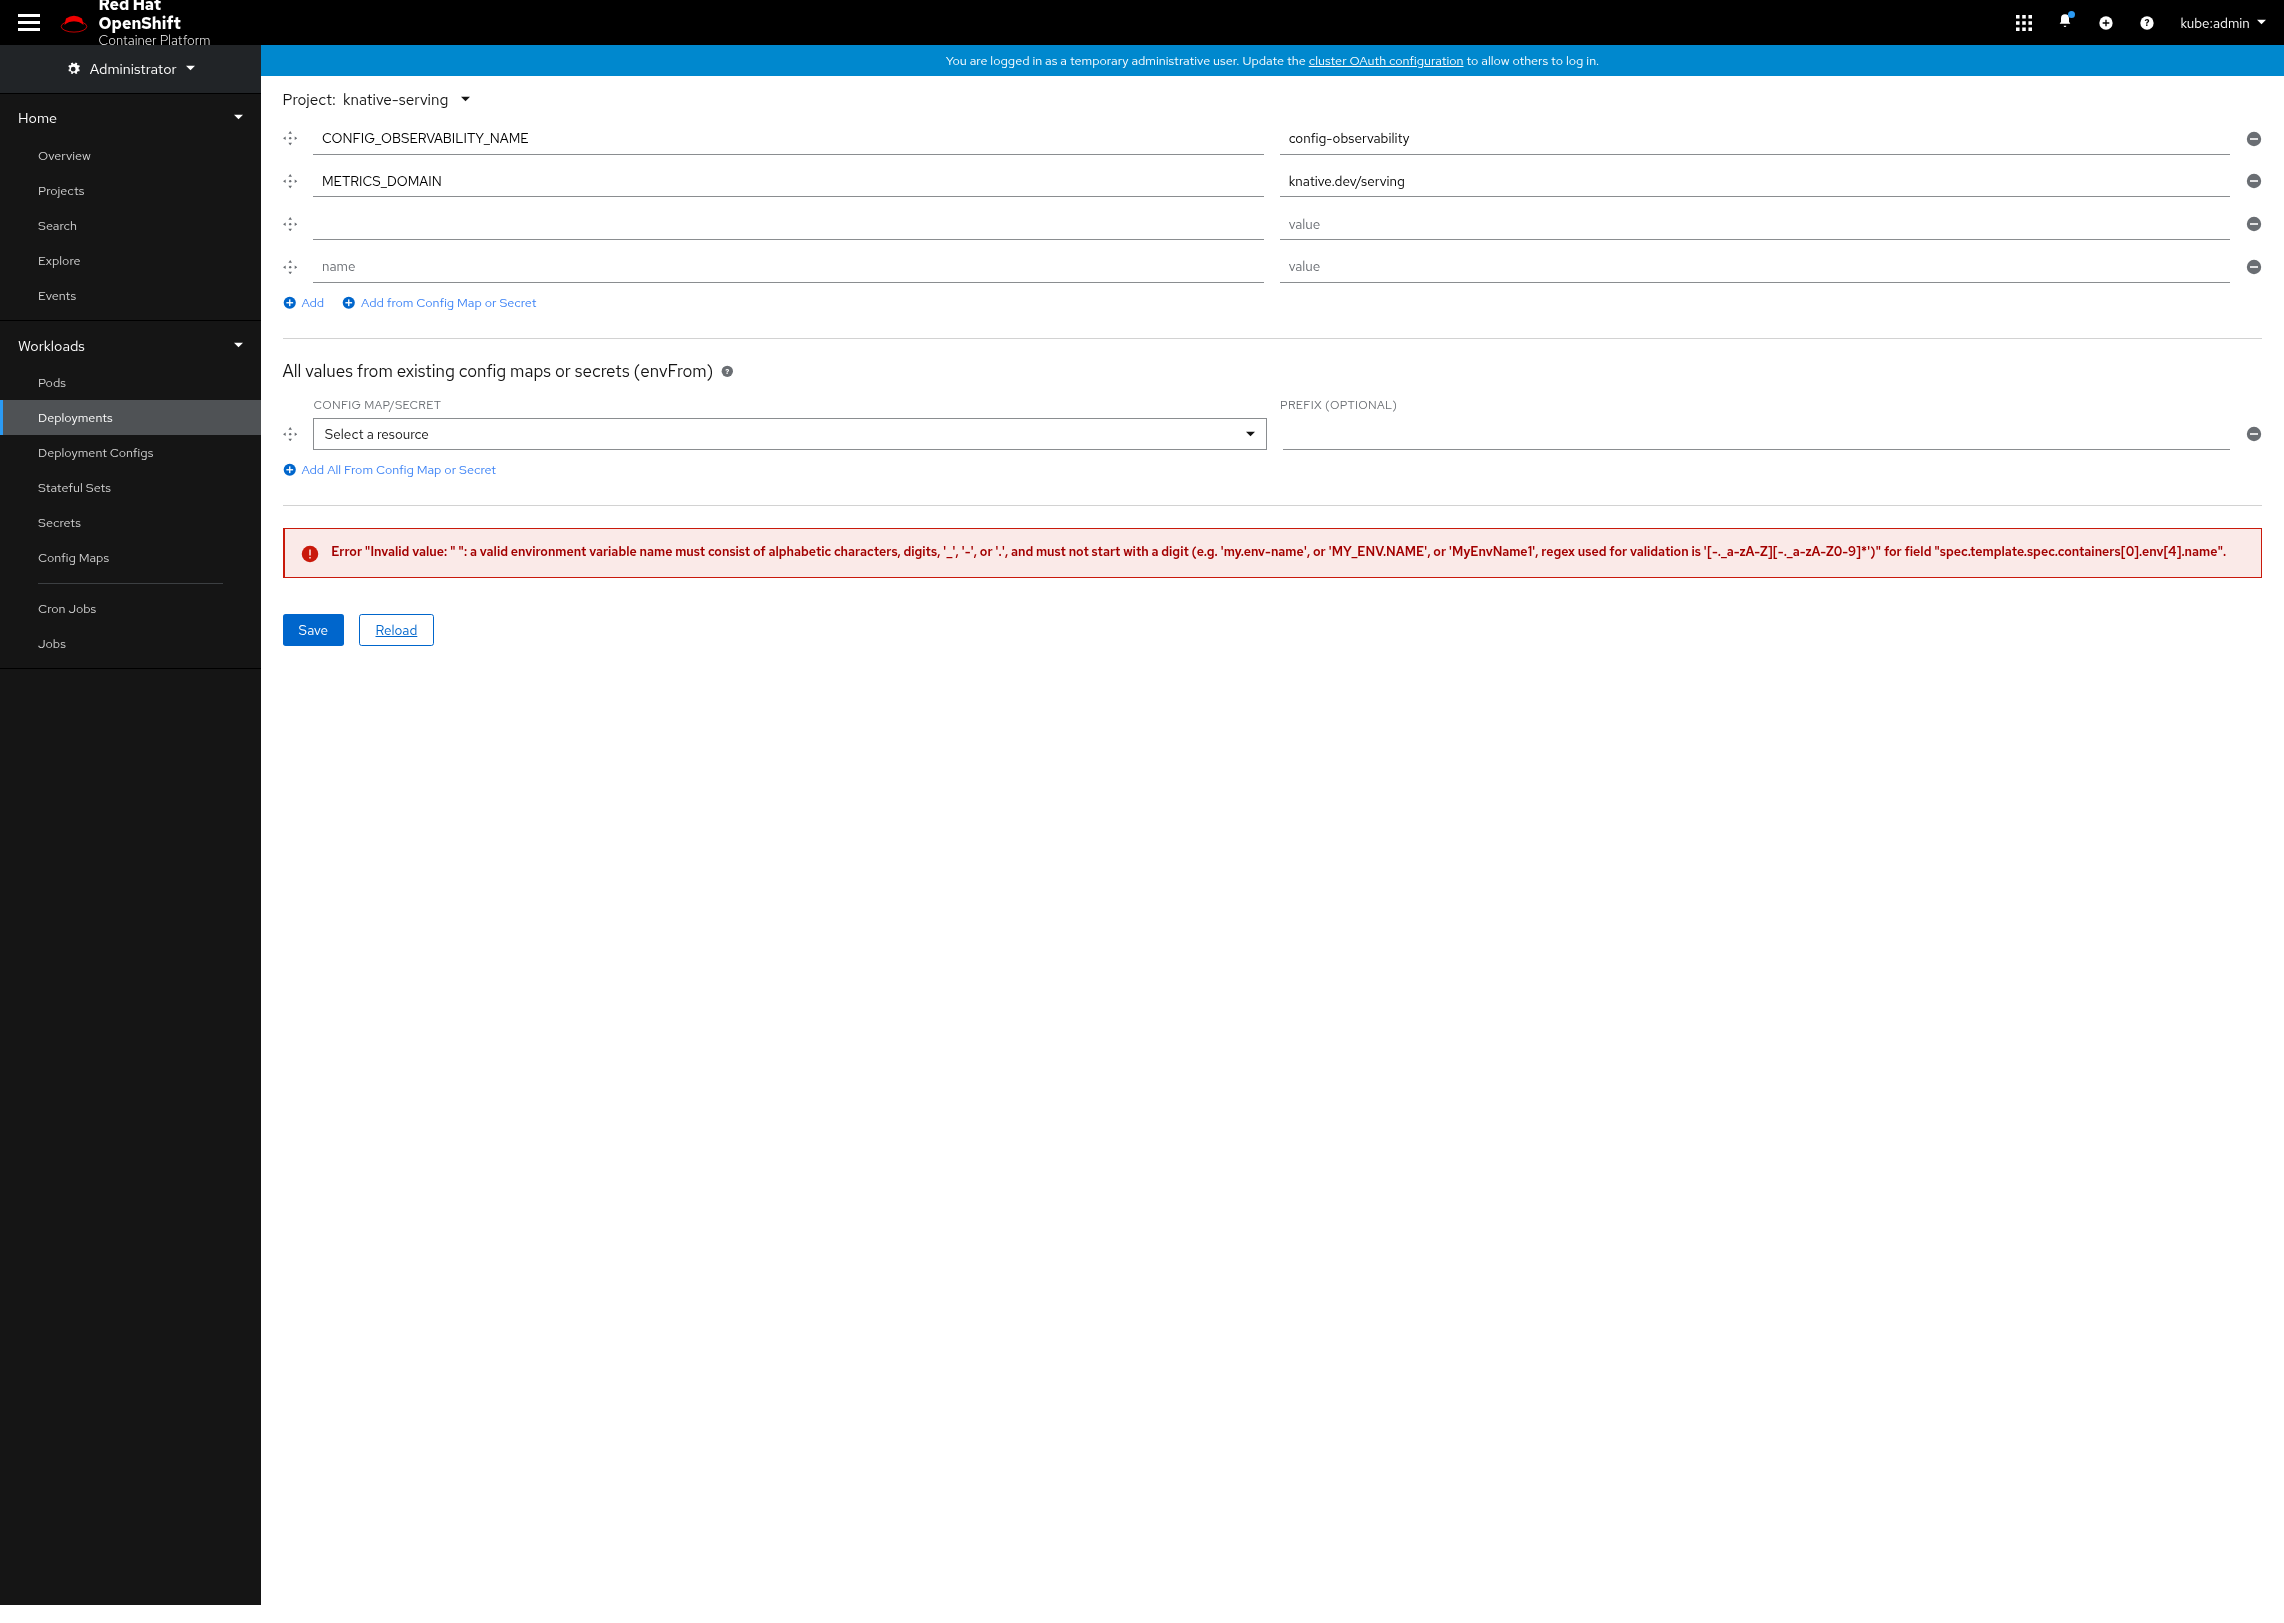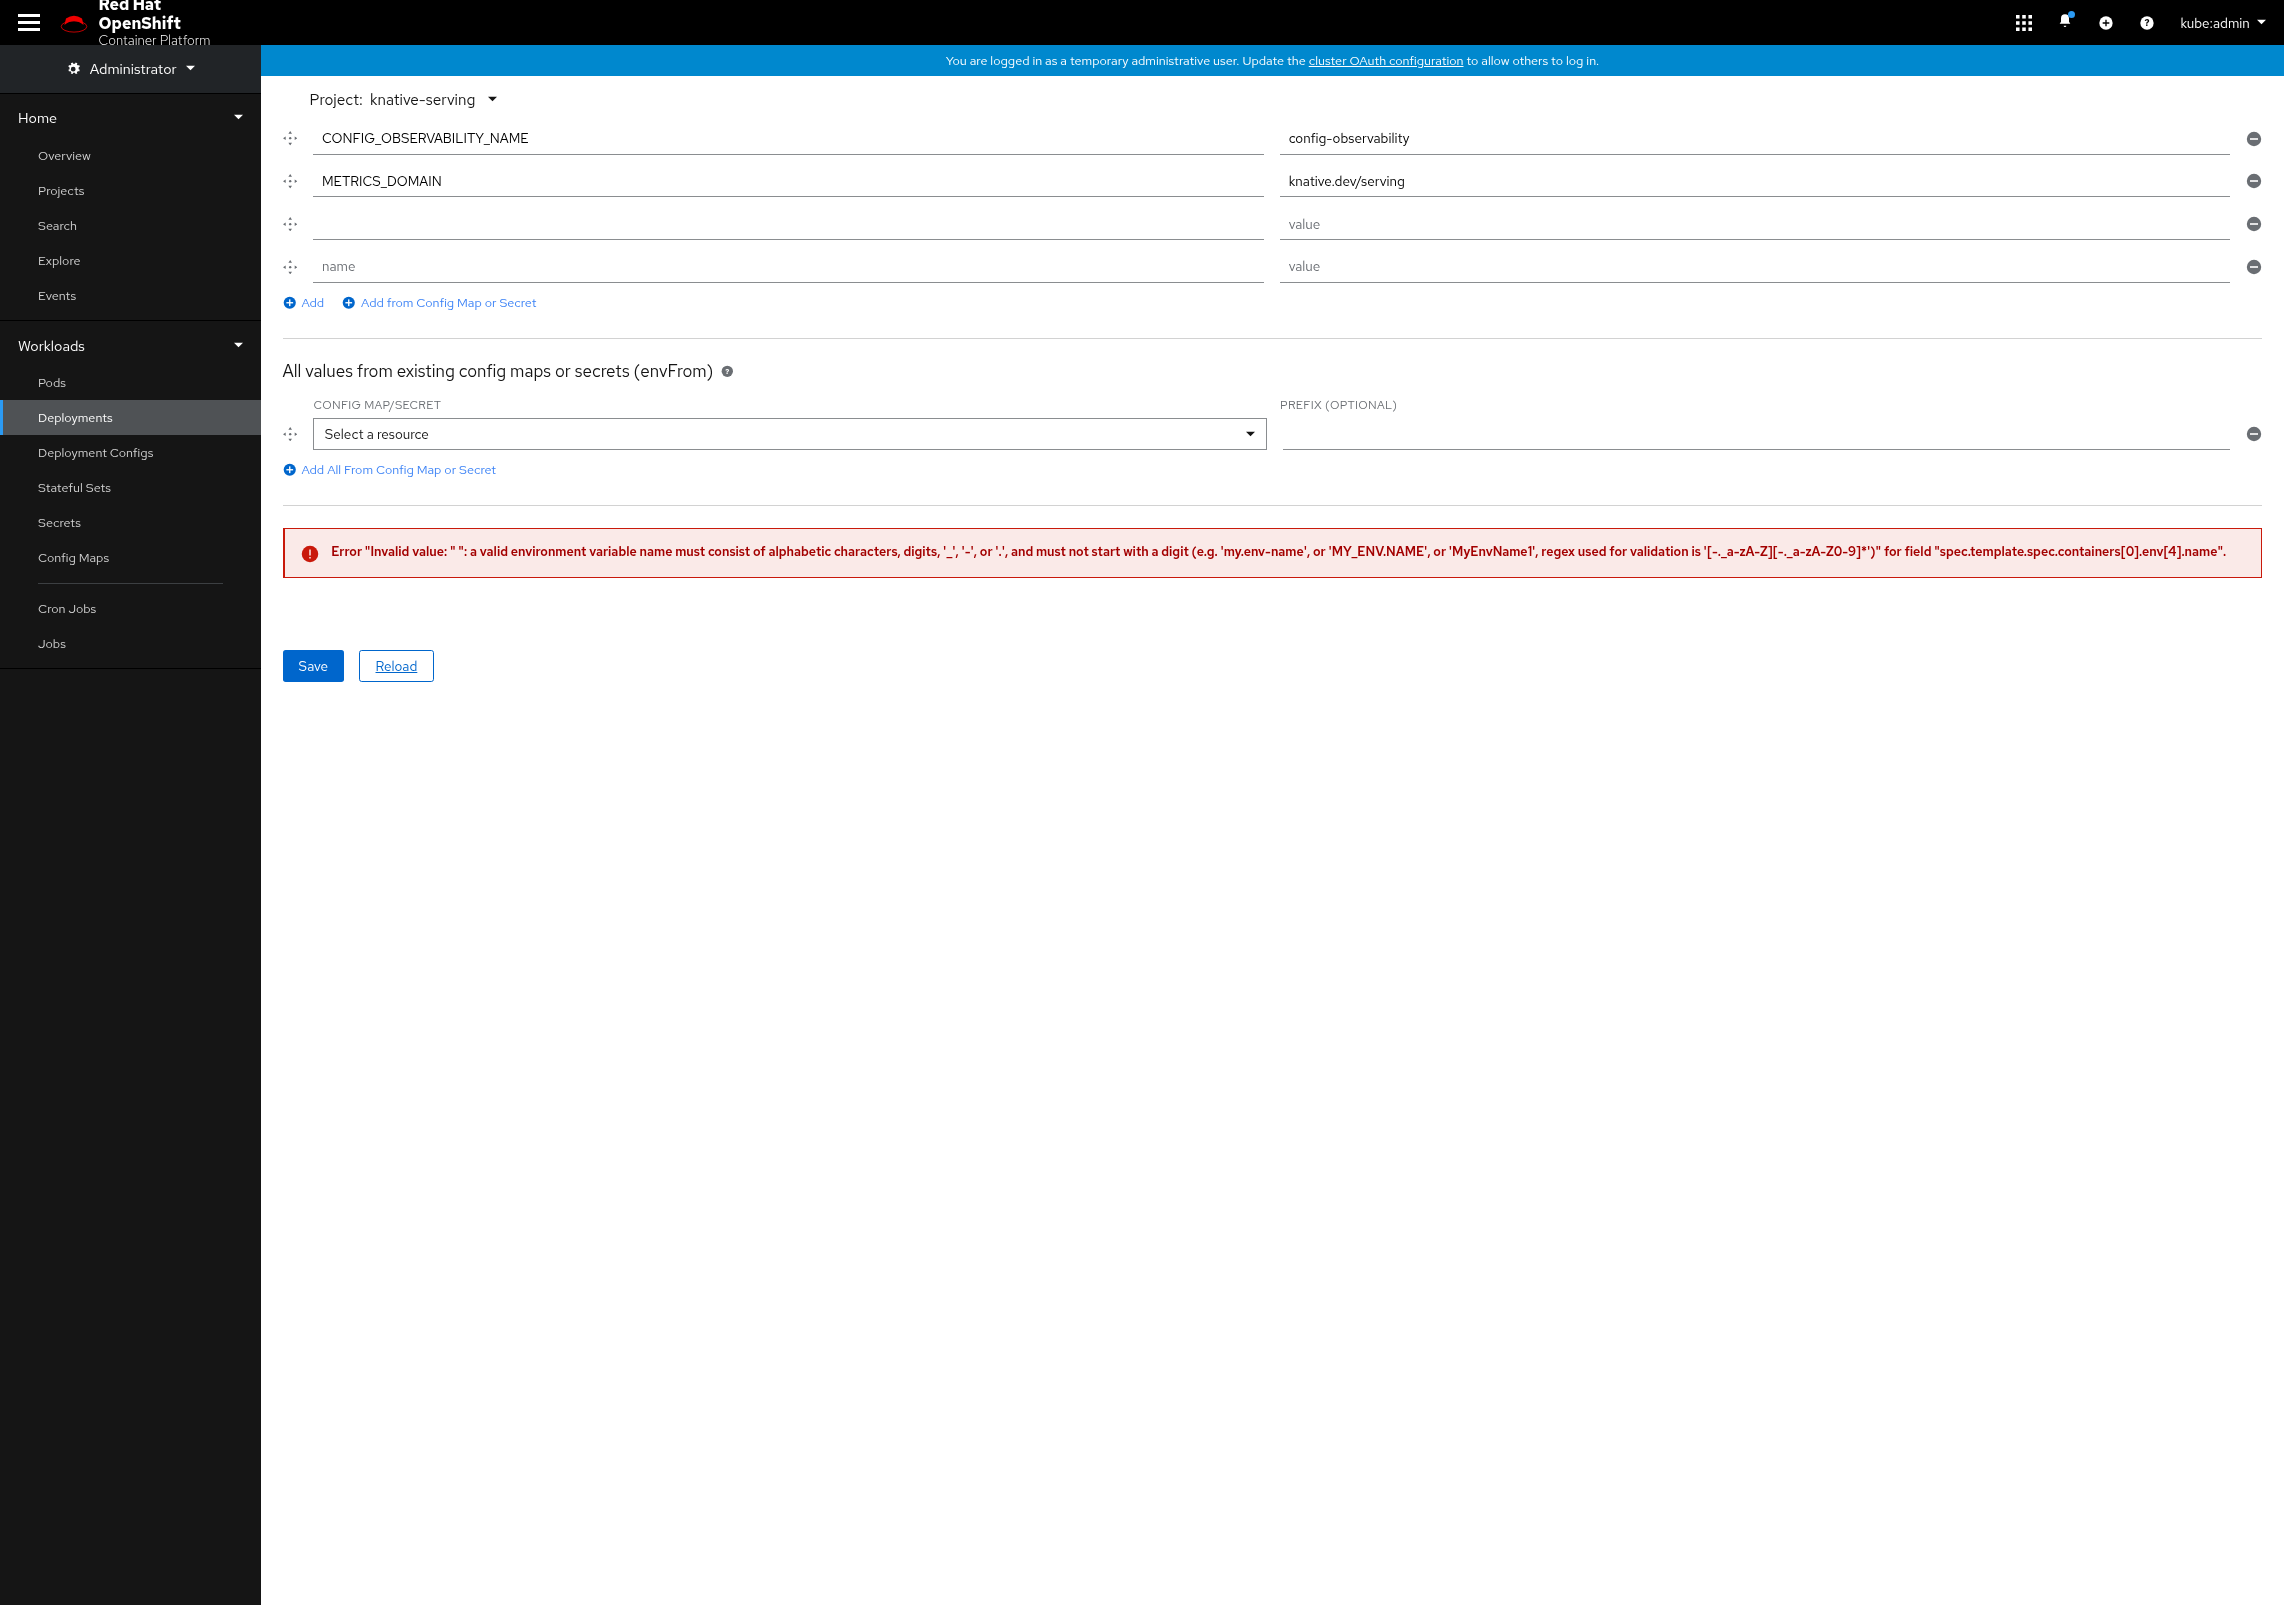--- a/index.html
+++ b/index.html
@@ -30,21 +30,21 @@
 .nav-head { padding: 14.4px 18px 10.8px; font-size: 14.4px; display: flex; justify-content: space-between; align-items: center; cursor: pointer; }
 .nav-item { padding: 9px 18px 9px 38px; font-size: 12.6px; color: #d2d2d2; cursor: pointer; }
 .nav-item.active { background: #4f5255; color: #fff; position: relative; }
 .nav-item.active::before { content: ""; position: absolute; left: 0; top: 0; bottom: 0; width: 2.7px; background: #2b9af3; }
 .nav-divider { border-top: 0.9px solid #3c3f42; margin: 7.2px 38px; }
 
 
 .main { flex: 1; display: flex; flex-direction: column; overflow: hidden; }
 .banner { background: #0088ce; color: #fff; text-align: center; padding: 7.2px 14.4px; font-size: 12.6px; }
 .banner a { color: #fff; text-decoration: underline; }
-.proj-bar { padding: 12.6px 21.6px; font-size: 15.3px; display: flex; align-items: center; gap: 7.2px; margin-left: 27px; }
+.proj-bar { padding: 12.6px 21.6px; font-size: 15.3px; display: flex; align-items: center; gap: 7.2px; }
 .proj-bar .caret { font-size: 10px; }
 .content { flex: 1; overflow-y: auto; padding: 0 21.6px 21.6px; }
 
 
 .row { display: flex; align-items: center; gap: 16px; margin-bottom: 10.8px; }
 .drag { width: 14.4px; height: 14.4px; fill: #6a6e73; cursor: move; flex-shrink: 0; }
 .input { flex: 1; height: 32px; border: none; border-bottom: 0.9px solid #8a8d90; background: #fff; padding: 0 9px; font-size: 13.5px; }
 .input::placeholder { color: #6a6e73; }
 .remove { width: 16px; height: 16px; fill: #6a6e73; cursor: pointer; flex-shrink: 0; }
 
@@ -57,21 +57,21 @@
 .section-title { font-size: 17px; font-weight: 400; margin-bottom: 14.4px; display: flex; align-items: center; gap: 7.2px; }
 .help { width: 12.6px; height: 12.6px; fill: #6a6e73; }
 .labels { display: flex; gap: 16px; margin-bottom: 5.4px; padding-left: 31px; }
 .labels .col { flex: 1; font-size: 11.7px; color: #6a6e73; letter-spacing: 0.3px; }
 .select-wrap { flex: 1; height: 32px; border: 0.9px solid #8a8d90; display: flex; align-items: center; justify-content: space-between; padding: 0 10.8px; font-size: 13.5px; cursor: pointer; }
 
 .alert { background: #faeae8; border: 0.9px solid #c9190b; border-left: 2.7px solid #c9190b; padding: 14.4px 16px; margin-top: 21.6px; display: flex; gap: 12.6px; }
 .alert svg { width: 18px; height: 18px; fill: #c9190b; flex-shrink: 0; margin-top: 1.8px; }
 .alert-text { color: #a30000; font-size: 12.6px; font-weight: 600; line-height: 1.5; }
 
-.actions { margin-top: 72px; display: flex; gap: 14.4px; }
+.actions { margin-top: 36px; display: flex; gap: 14.4px; }
 .btn { height: 32px; padding: 0 16px; font-size: 13.5px; border-radius: 2.7px; cursor: pointer; border: none; }
 .btn-primary { background: #0066cc; color: #fff; }
 .btn-secondary { background: #fff; color: #0066cc; border: 0.9px solid #0066cc; text-decoration: underline; }
 
 .caret-down { width: 9px; height: 9px; fill: currentColor; }
 </style>
 </head>
 <body>
 
 <svg width="0" height="0" style="position:absolute;font-size:14px">

